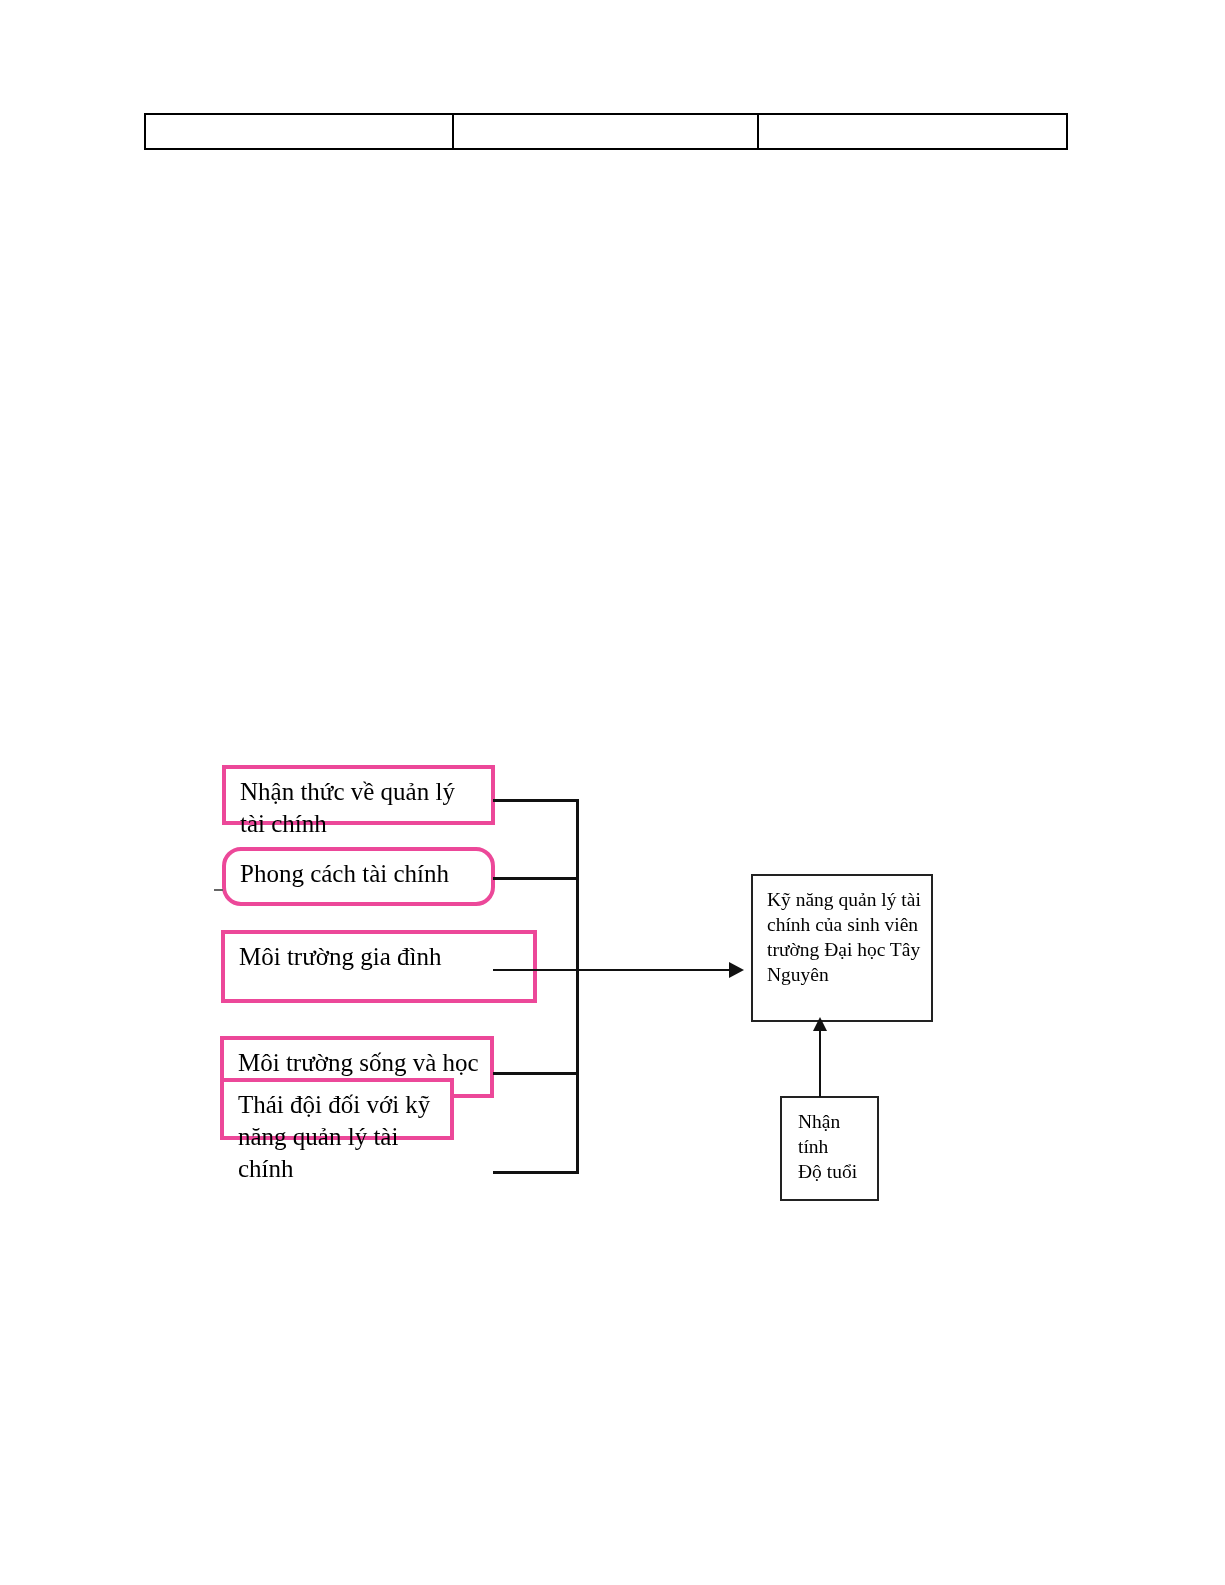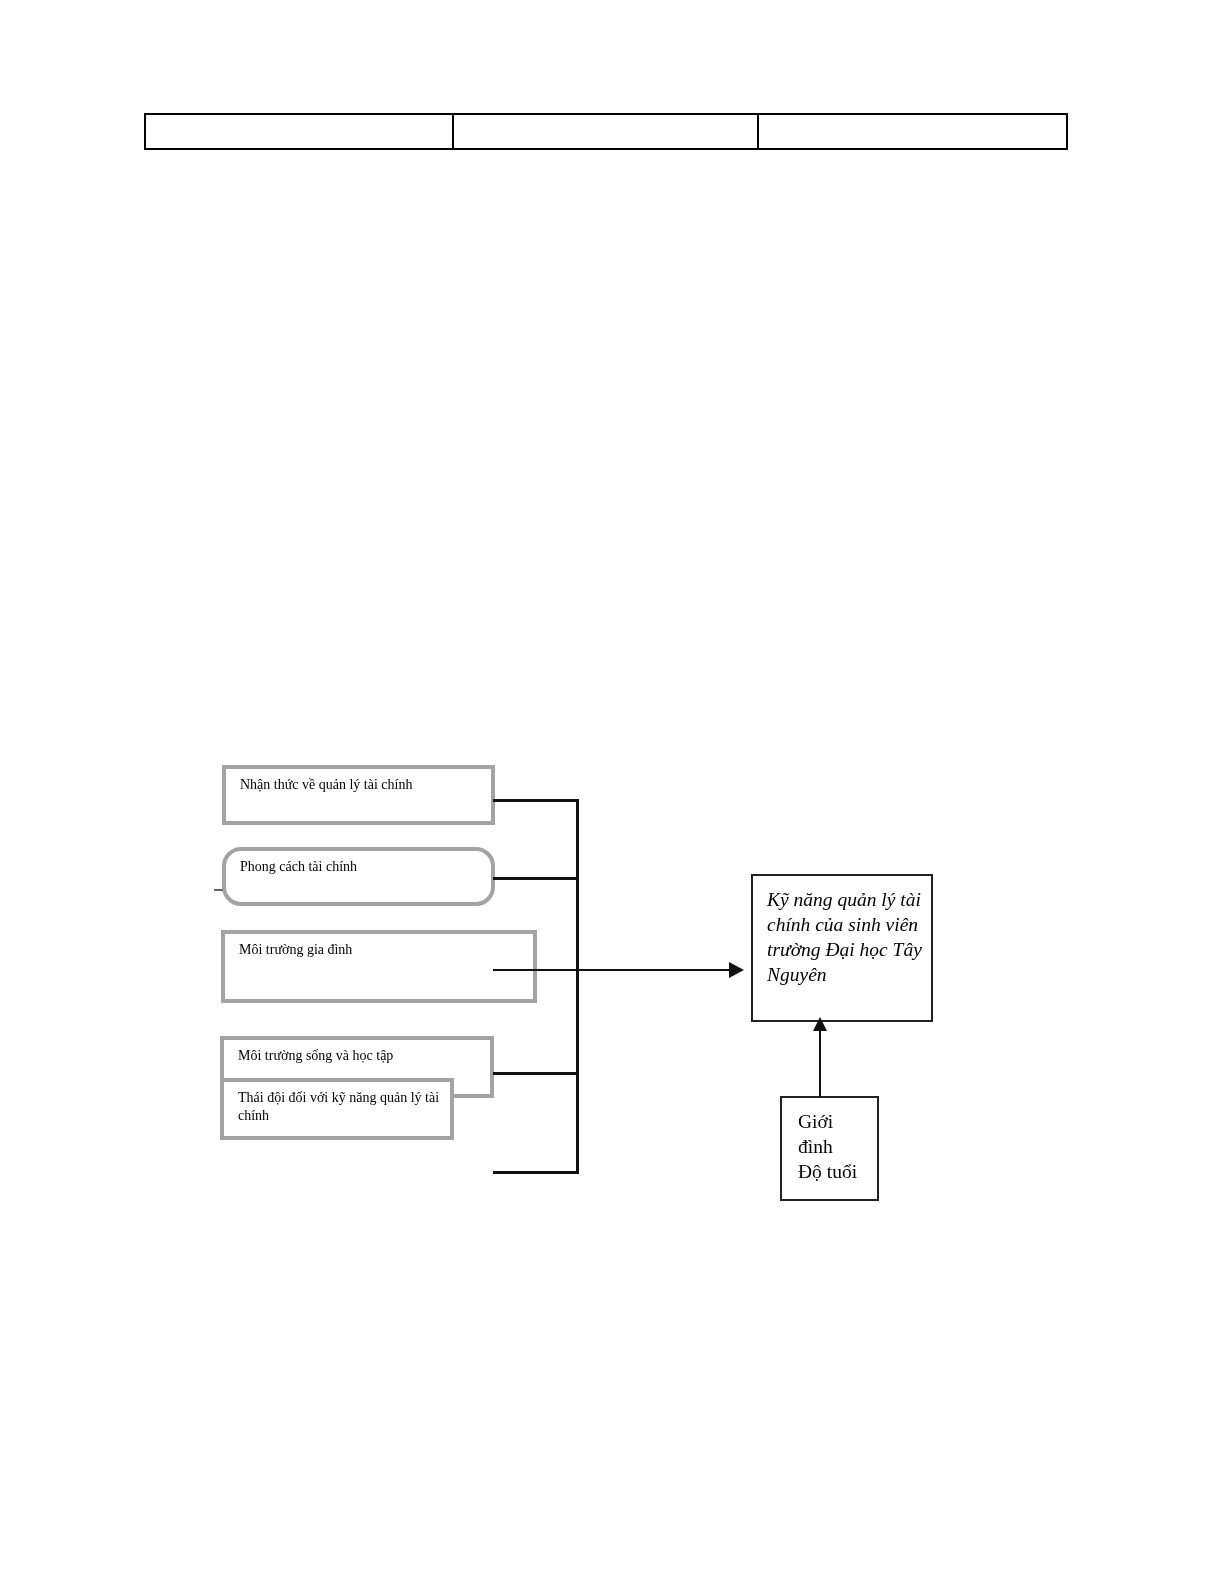--- a/index.html
+++ b/index.html
@@ -47,34 +47,33 @@
 
   .node {
     position: absolute;
     box-sizing: border-box;
     background: #ffffff;
     line-height: 1.28;
   }
 
   
   .driver-box {
-    border: 4px solid #a3a3a3;
+    border: 4px solid #ec4899;
     padding: 7px 10px 4px 14px;
-    font-size: 14px;
+    font-size: 25px;
   }
 
   
   .thin-box {
     border: 2px solid #222222;
     font-size: 19.5px;
   }
 
   #outcome-box {
     padding: 12px 3px 10px 14px;
-    font-style: italic;
   }
   #demographic-box {
     padding: 12px 10px 10px 16px;
   }
   #demographic-box .line2 { }
 
   
   .hline {
     position: absolute;
     background: #111111;
@@ -156,20 +155,20 @@
   <div class="vline" style="left:576px; top:799px; height:375px;"></div>
 
   <div class="thin-hline" style="left:578px; top:969px; width:152px;"></div>
   <div class="arrowhead-right" style="left:729px; top:962px;"></div>
 
   <div class="node thin-box" id="outcome-box" style="left:751px; top:874px; width:182px; height:148px;">
     <span>Kỹ năng quản lý tài chính của sinh viên trường Đại học Tây Nguyên</span>
   </div>
 
   <div class="node thin-box" id="demographic-box" style="left:780px; top:1096px; width:99px; height:105px;">
-    <div>Giới đình</div>
+    <div>Nhận tính</div>
     <div class="line2">Độ tuổi</div>
   </div>
 
   <div class="thin-vline" style="left:819px; top:1030px; height:67px;"></div>
   <div class="arrowhead-up" style="left:813px; top:1017px;"></div>
 
 </div>
 
 </body></html>

